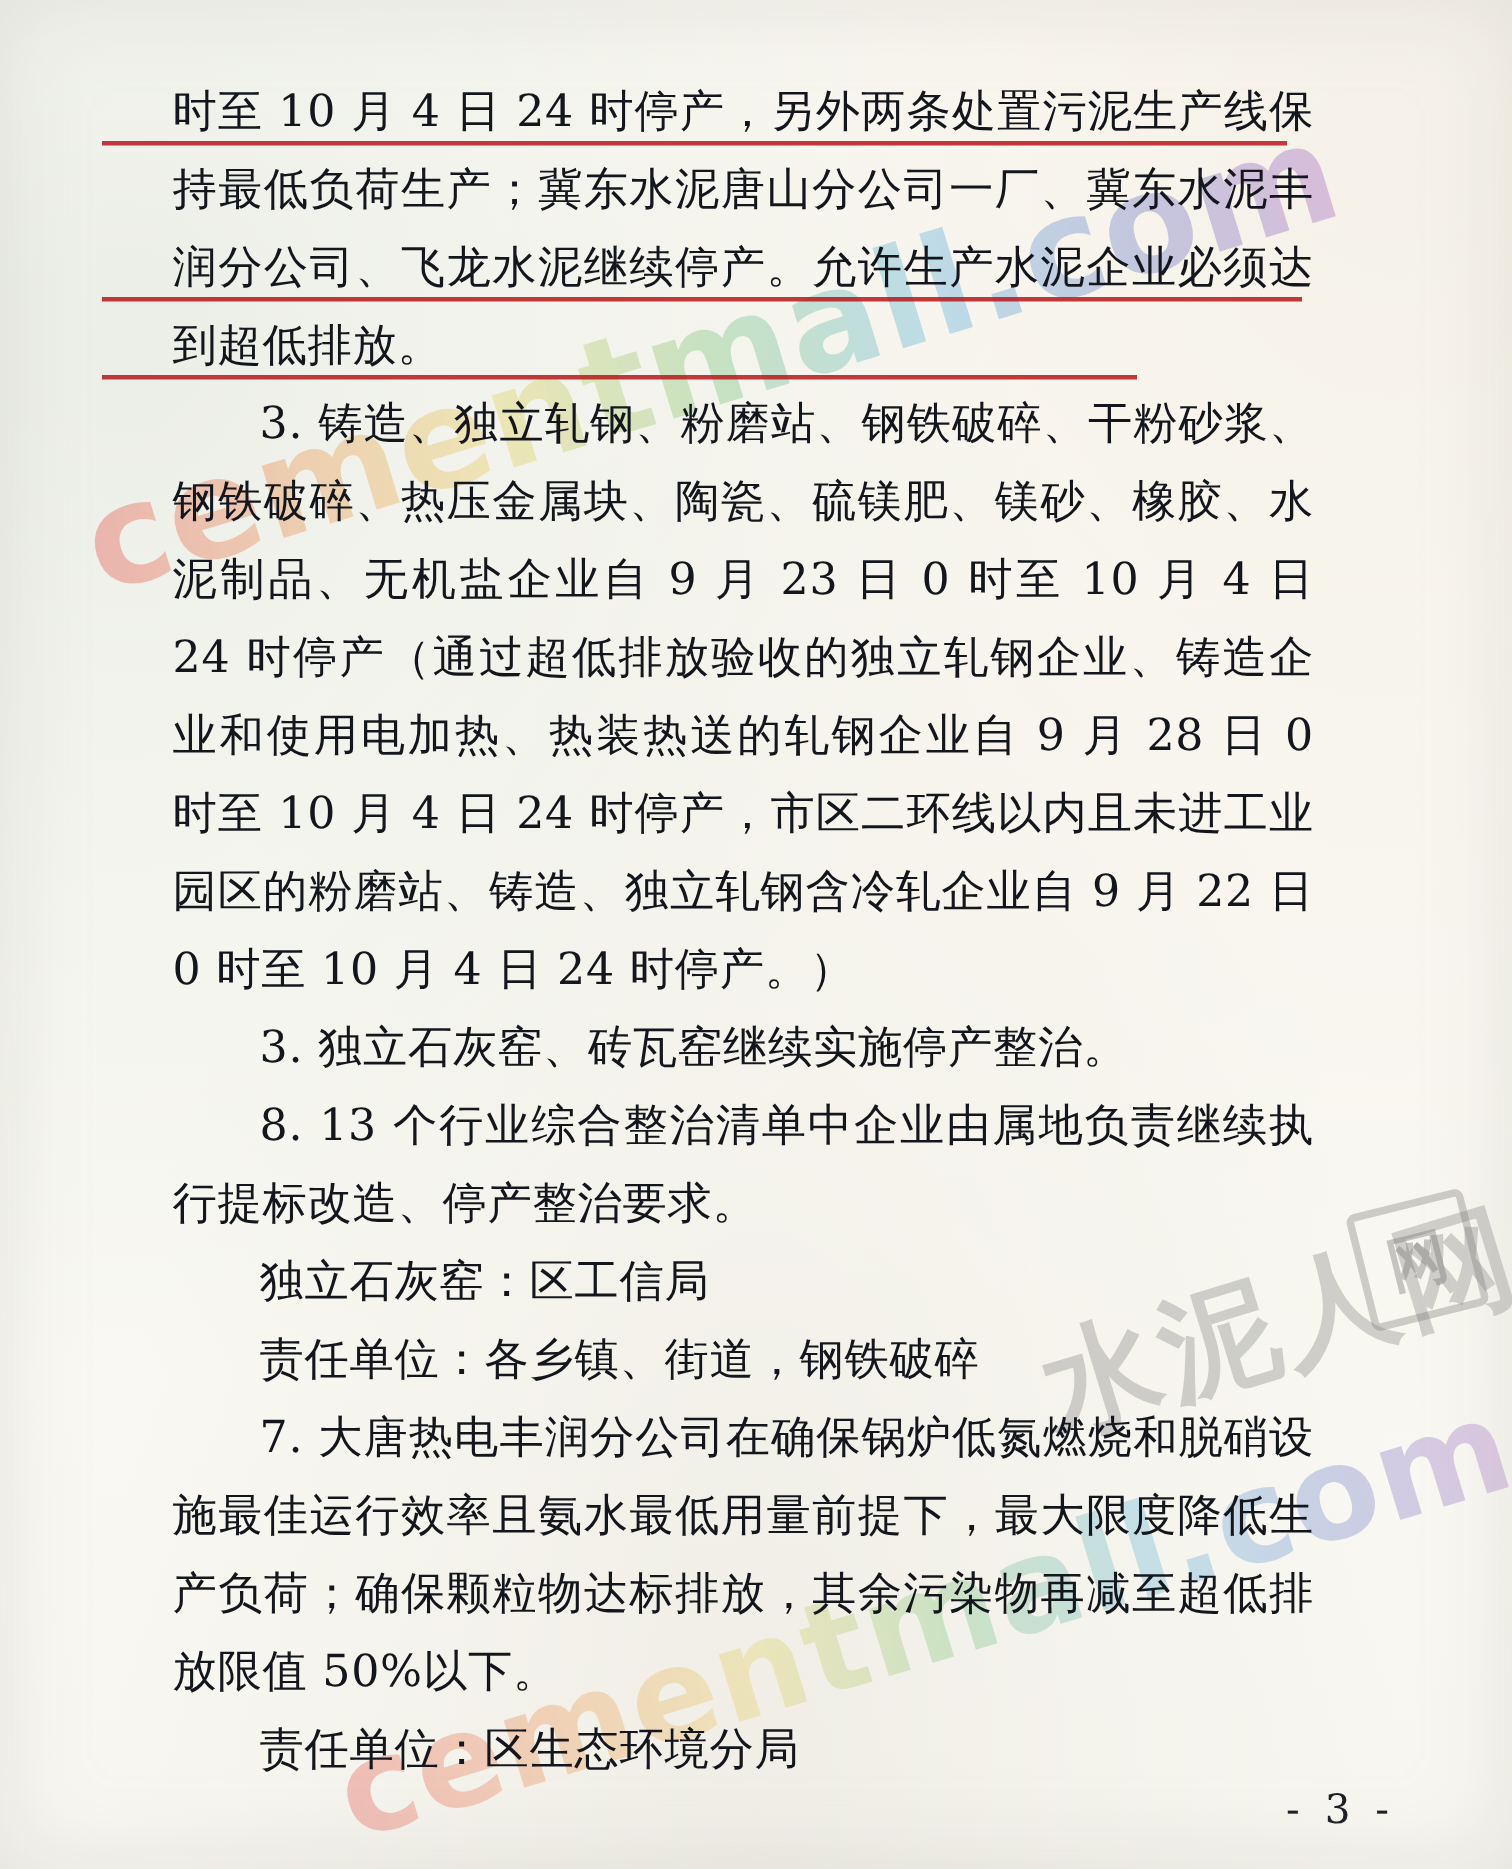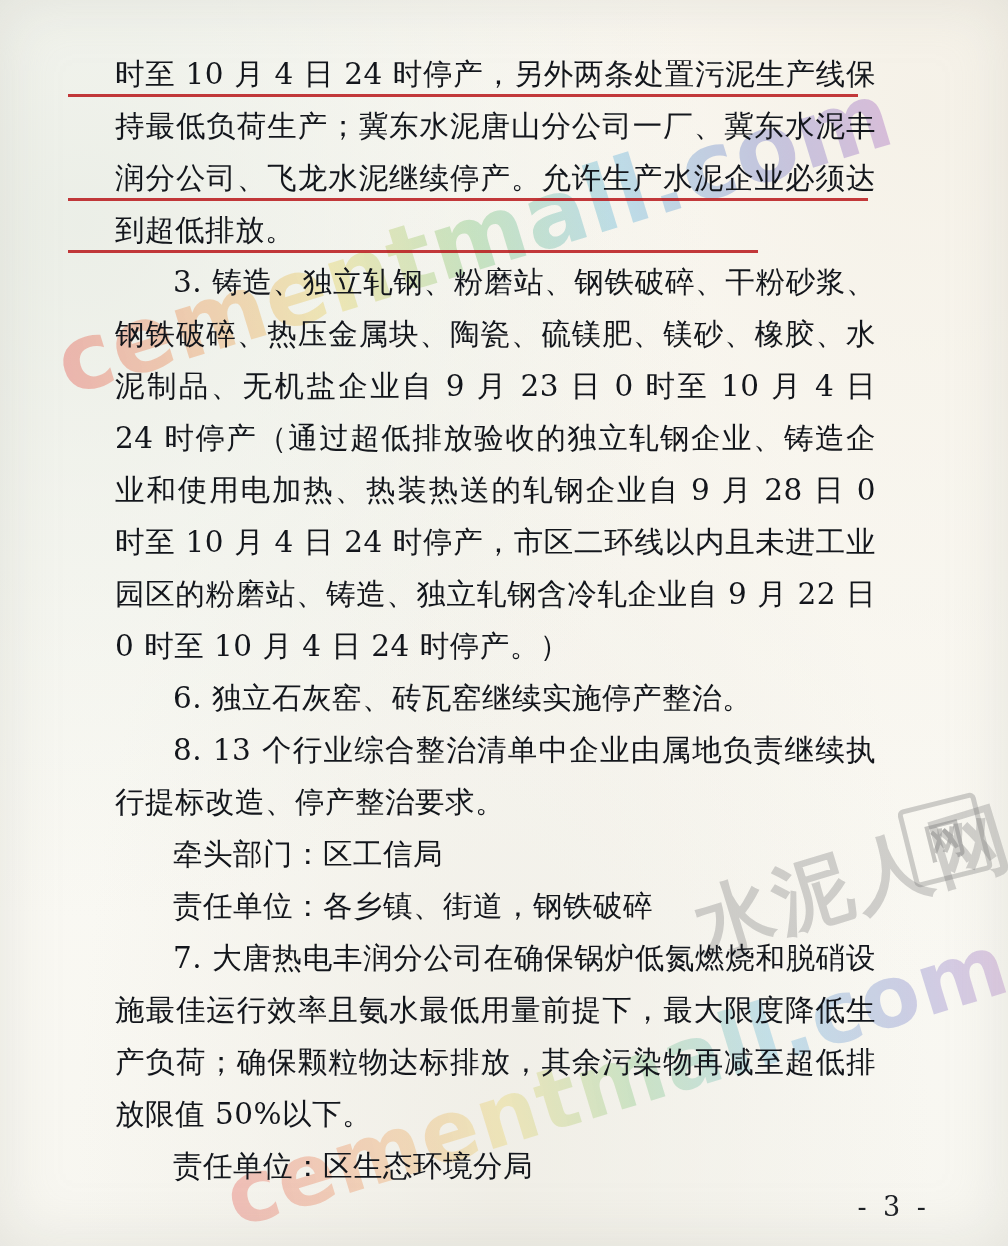--- a/index.html
+++ b/index.html
@@ -170,30 +170,30 @@
       <div class="redline" style="left:0px; top:46px; width:790px;"></div>
       <div class="redline" style="left:0px; top:150px; width:800px;"></div>
       <div class="redline" style="left:0px; top:202px; width:690px;"></div>
     </div>
 
     <div class="block">
       <p class="line indent">3. 铸造、独立轧钢、粉磨站、钢铁破碎、干粉砂浆、钢铁破碎、热压金属块、陶瓷、硫镁肥、镁砂、橡胶、水泥制品、无机盐企业自 9 月 23 日 0 时至 10 月 4 日 24 时停产（通过超低排放验收的独立轧钢企业、铸造企业和使用电加热、热装热送的轧钢企业自 9 月 28 日 0 时至 10 月 4 日 24 时停产，市区二环线以内且未进工业园区的粉磨站、铸造、独立轧钢含冷轧企业自 9 月 22 日 0 时至 10 月 4 日 24 时停产。）</p>
     </div>
 
     <div class="block">
-      <p class="line indent">6. 独立石灰窑、砖瓦窑继续实施停产整治。</p>
+      <p class="line indent">3. 独立石灰窑、砖瓦窑继续实施停产整治。</p>
     </div>
 
     <div class="block">
       <p class="line indent">8. 13 个行业综合整治清单中企业由属地负责继续执行提标改造、停产整治要求。</p>
     </div>
 
 
     <div class="block">
-      <p class="line indent">牵头部门：区工信局</p>
+      <p class="line indent">独立石灰窑：区工信局</p>
     </div>
 
     <div class="block">
       <p class="line indent">责任单位：各乡镇、街道，钢铁破碎</p>
     </div>
 
     <div class="block">
       <p class="line indent">7. 大唐热电丰润分公司在确保锅炉低氮燃烧和脱硝设施最佳运行效率且氨水最低用量前提下，最大限度降低生产负荷；确保颗粒物达标排放，其余污染物再减至超低排放限值 50%以下。</p>
     </div>
 

